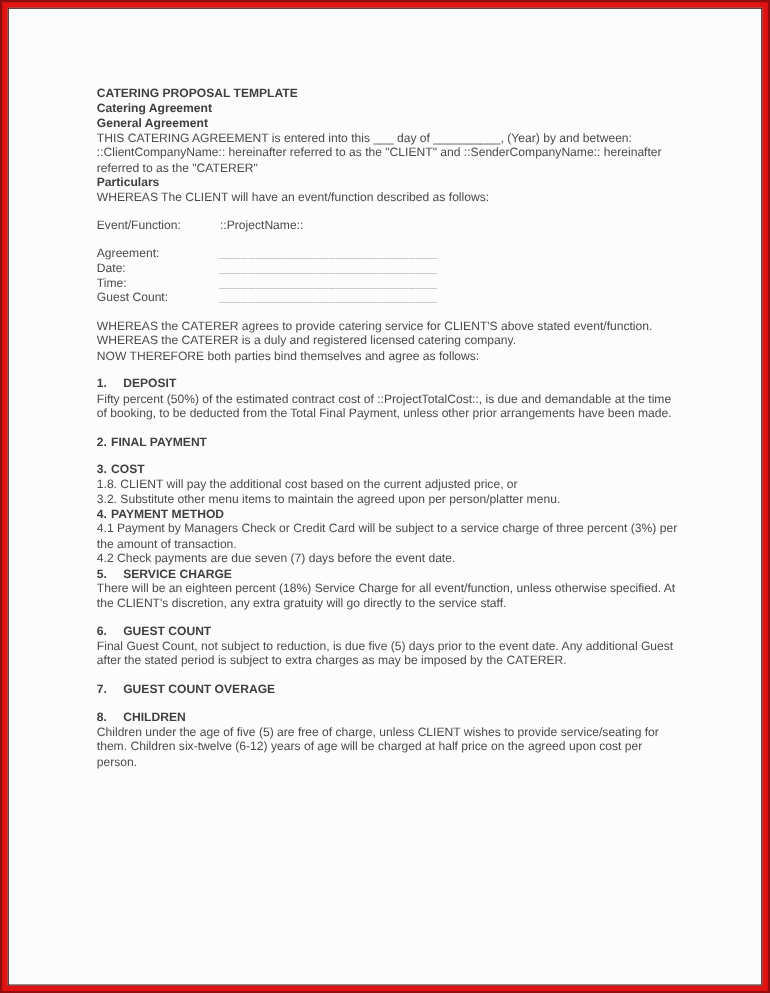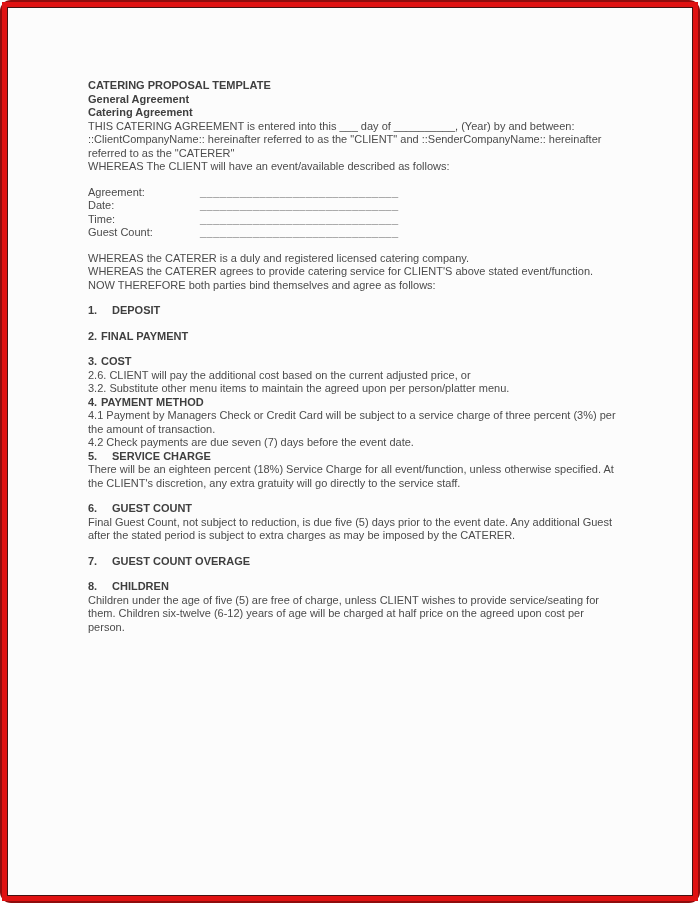--- a/index.html
+++ b/index.html
@@ -3,21 +3,20 @@
 <meta charset="utf-8">
 <style>
   * { margin: 0; padding: 0; box-sizing: border-box; }
   html, body { width: 700px; height: 903px; }
   body { font-family: "Liberation Sans", sans-serif; }
 
   .frame-outer {
     width: 700px; height: 903px;
     background: #8f0d0d;
     padding: 2px;
-    border-radius: 11px;
   }
   .frame-red {
     width: 100%; height: 100%;
     background: #e01212;
     padding: 5px;
   }
   .paper {
     width: 100%; height: 100%;
     background: #fcfcfc;
     border: 1px solid #451212;
@@ -29,45 +28,50 @@
     color: #4b4b4b;
     font-size: 11px;
     line-height: 13.5px;
   }
   .content p { margin: 0; }
   .b { font-weight: bold; color: #3f3f3f; }
   .gap { margin-top: 12px; }
 
   .field-row { display: flex; }
   .field-label { width: 112px; flex: 0 0 112px; }
-  .blank-line { color: #8f8f8f; letter-spacing: 0.5px; }
+  .blank-line { color: #8f8f8f; letter-spacing: 0.5px; font-style: italic; }
 
   .sec-head { display: flex; font-weight: bold; color: #3f3f3f; }
   .sec-num { display: inline-block; flex: 0 0 auto; }
   .num-w { width: 24px; }
   .num-s { width: 13px; }
   .sub-item { margin-left: 32px; }
 </style>
 </head>
 <body>
 
 <div class="frame-outer">
   <div class="frame-red">
     <div class="paper">
       <div class="content">
 
         <p class="b">CATERING PROPOSAL TEMPLATE</p>
+        <p class="b">Catering Agreement</p>
         <p class="b">General Agreement</p>
-        <p class="b">Catering Agreement</p>
 
         <p>THIS CATERING AGREEMENT is entered into this ___ day of __________, (Year) by and between:</p>
         <p>::ClientCompanyName:: hereinafter referred to as the "CLIENT" and ::SenderCompanyName:: hereinafter referred to as the "CATERER"</p>
+        <p class="b">Particulars</p>
 
-        <p class="gap">WHEREAS The CLIENT will have an event/available described as follows:</p>
+        <p class="gap">WHEREAS The CLIENT will have an event/function described as follows:</p>
 
+        <div class="field-row gap">
+          <span class="field-label">Event/Function:</span>
+          <span>::ProjectName::</span>
+        </div>
 
         <div class="gap">
           <div class="field-row">
             <span class="field-label">Agreement:</span>
             <span class="blank-line">______________________________</span>
           </div>
           <div class="field-row">
             <span class="field-label">Date:</span>
             <span class="blank-line">______________________________</span>
           </div>
@@ -75,45 +79,46 @@
             <span class="field-label">Time:</span>
             <span class="blank-line">______________________________</span>
           </div>
           <div class="field-row">
             <span class="field-label">Guest Count:</span>
             <span class="blank-line">______________________________</span>
           </div>
         </div>
 
         <div class="gap">
+          <p>WHEREAS the CATERER agrees to provide catering service for CLIENT'S above stated event/function.</p>
           <p>WHEREAS the CATERER is a duly and registered licensed catering company.</p>
-          <p>WHEREAS the CATERER agrees to provide catering service for CLIENT'S above stated event/function.</p>
           <p>NOW THEREFORE both parties bind themselves and agree as follows:</p>
         </div>
 
         <div class="gap">
           <p class="sec-head">
             <span class="sec-num num-w">1.</span>
             <span>DEPOSIT</span>
           </p>
+          <p>Fifty percent (50%) of the estimated contract cost of ::ProjectTotalCost::, is due and demandable at the time of booking, to be deducted from the Total Final Payment, unless other prior arrangements have been made.</p>
         </div>
 
         <div class="gap">
           <p class="sec-head">
             <span class="sec-num num-s">2.</span>
             <span>FINAL PAYMENT</span>
           </p>
         </div>
 
         <div class="gap">
           <p class="sec-head">
             <span class="sec-num num-s">3.</span>
             <span>COST</span>
           </p>
-          <p>2.6. CLIENT will pay the additional cost based on the current adjusted price, or</p>
+          <p>1.8. CLIENT will pay the additional cost based on the current adjusted price, or</p>
           <p>3.2. Substitute other menu items to maintain the agreed upon per person/platter menu.</p>
         </div>
 
         <div>
           <p class="sec-head">
             <span class="sec-num num-s">4.</span>
             <span>PAYMENT METHOD</span>
           </p>
           <p class="sub-item">4.1 Payment by Managers Check or Credit Card will be subject to a service charge of three percent (3%) per the amount of transaction.</p>
           <p class="sub-item">4.2 Check payments are due seven (7) days before the event date.</p>

